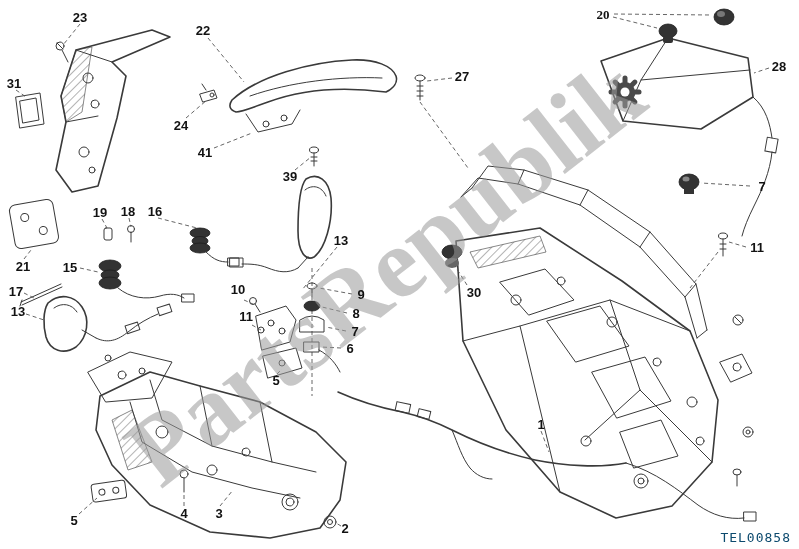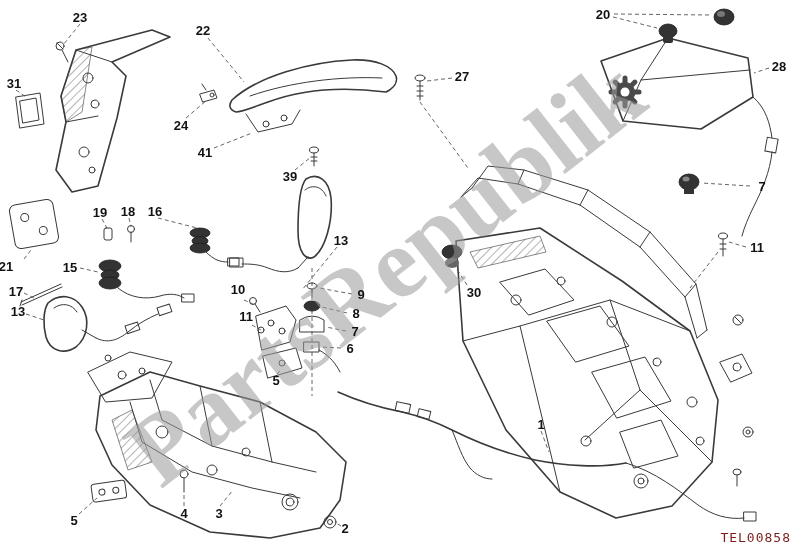--- a/index.html
+++ b/index.html
@@ -19,21 +19,21 @@
     color:#9b9b9b;opacity:0.55;white-space:nowrap;pointer-events:none;
     user-select:none;
   }
   .callouts{position:absolute;left:0;top:0;width:100%;height:100%;pointer-events:none;}
   .part-label{
     position:absolute;transform:translate(-50%,-50%);
     font-size:13px;font-weight:600;color:#121212;line-height:1;
   }
   .footer-code{
     position:absolute;right:8px;bottom:4px;
-    font-family:"DejaVu Sans Mono",monospace;font-size:13px;color:#7f1d1d;letter-spacing:1px;
+    font-family:"DejaVu Sans Mono",monospace;font-size:13px;color:#0c4a6e;letter-spacing:1px;
   }
 </style>
 </head>
 <body>
 
 <div class="stage">
 
   <svg class="art" viewBox="0 0 799 549" xmlns="http://www.w3.org/2000/svg">
     <defs>
       <pattern id="hatch" width="6" height="6" patternUnits="userSpaceOnUse" patternTransform="rotate(45)">
@@ -315,34 +315,34 @@
       <path class="lead" d="M220,506 L233,490"></path>
       <path class="lead" d="M341,526 L336,523"></path>
     </g>
   </svg>
 
   <div class="watermark">PartsRepublik</div>
 
   <div class="callouts">
       <div class="part-label" style="left: 80px; top: 17px;">23</div>
       <div class="part-label" style="left: 203px; top: 30px;">22</div>
-      <div class="part-label" style="left: 603px; top: 14px;">20</div>
+      <div class="part-label" style="left: 603px; top: 14px; font-family: Liberation Serif, serif;">20</div>
       <div class="part-label" style="left: 14px; top: 83px;">31</div>
       <div class="part-label" style="left: 462px; top: 76px;">27</div>
       <div class="part-label" style="left: 779px; top: 66px; text-align: right;">28</div>
       <div class="part-label" style="left: 181px; top: 125px;">24</div>
       <div class="part-label" style="left: 205px; top: 152px;">41</div>
       <div class="part-label" style="left: 290px; top: 176px;">39</div>
       <div class="part-label" style="left: 100px; top: 212px;">19</div>
       <div class="part-label" style="left: 128px; top: 211px;">18</div>
       <div class="part-label" style="left: 155px; top: 211px;">16</div>
       <div class="part-label" style="left: 762px; top: 186px;">7</div>
       <div class="part-label" style="left: 341px; top: 240px;">13</div>
       <div class="part-label" style="left: 757px; top: 247px;">11</div>
-      <div class="part-label" style="left: 6px; top: 266px; text-align: right;">21</div>
+      <div class="part-label" style="left: 23px; top: 266px; text-align: right;">21</div>
       <div class="part-label" style="left: 70px; top: 267px;">15</div>
       <div class="part-label" style="left: 16px; top: 291px;">17</div>
       <div class="part-label" style="left: 18px; top: 311px;">13</div>
       <div class="part-label" style="left: 361px; top: 294px;">9</div>
       <div class="part-label" style="left: 238px; top: 289px;">10</div>
       <div class="part-label" style="left: 474px; top: 292px;">30</div>
       <div class="part-label" style="left: 356px; top: 313px;">8</div>
       <div class="part-label" style="left: 246px; top: 316px;">11</div>
       <div class="part-label" style="left: 355px; top: 331px;">7</div>
       <div class="part-label" style="left: 350px; top: 348px;">6</div>

